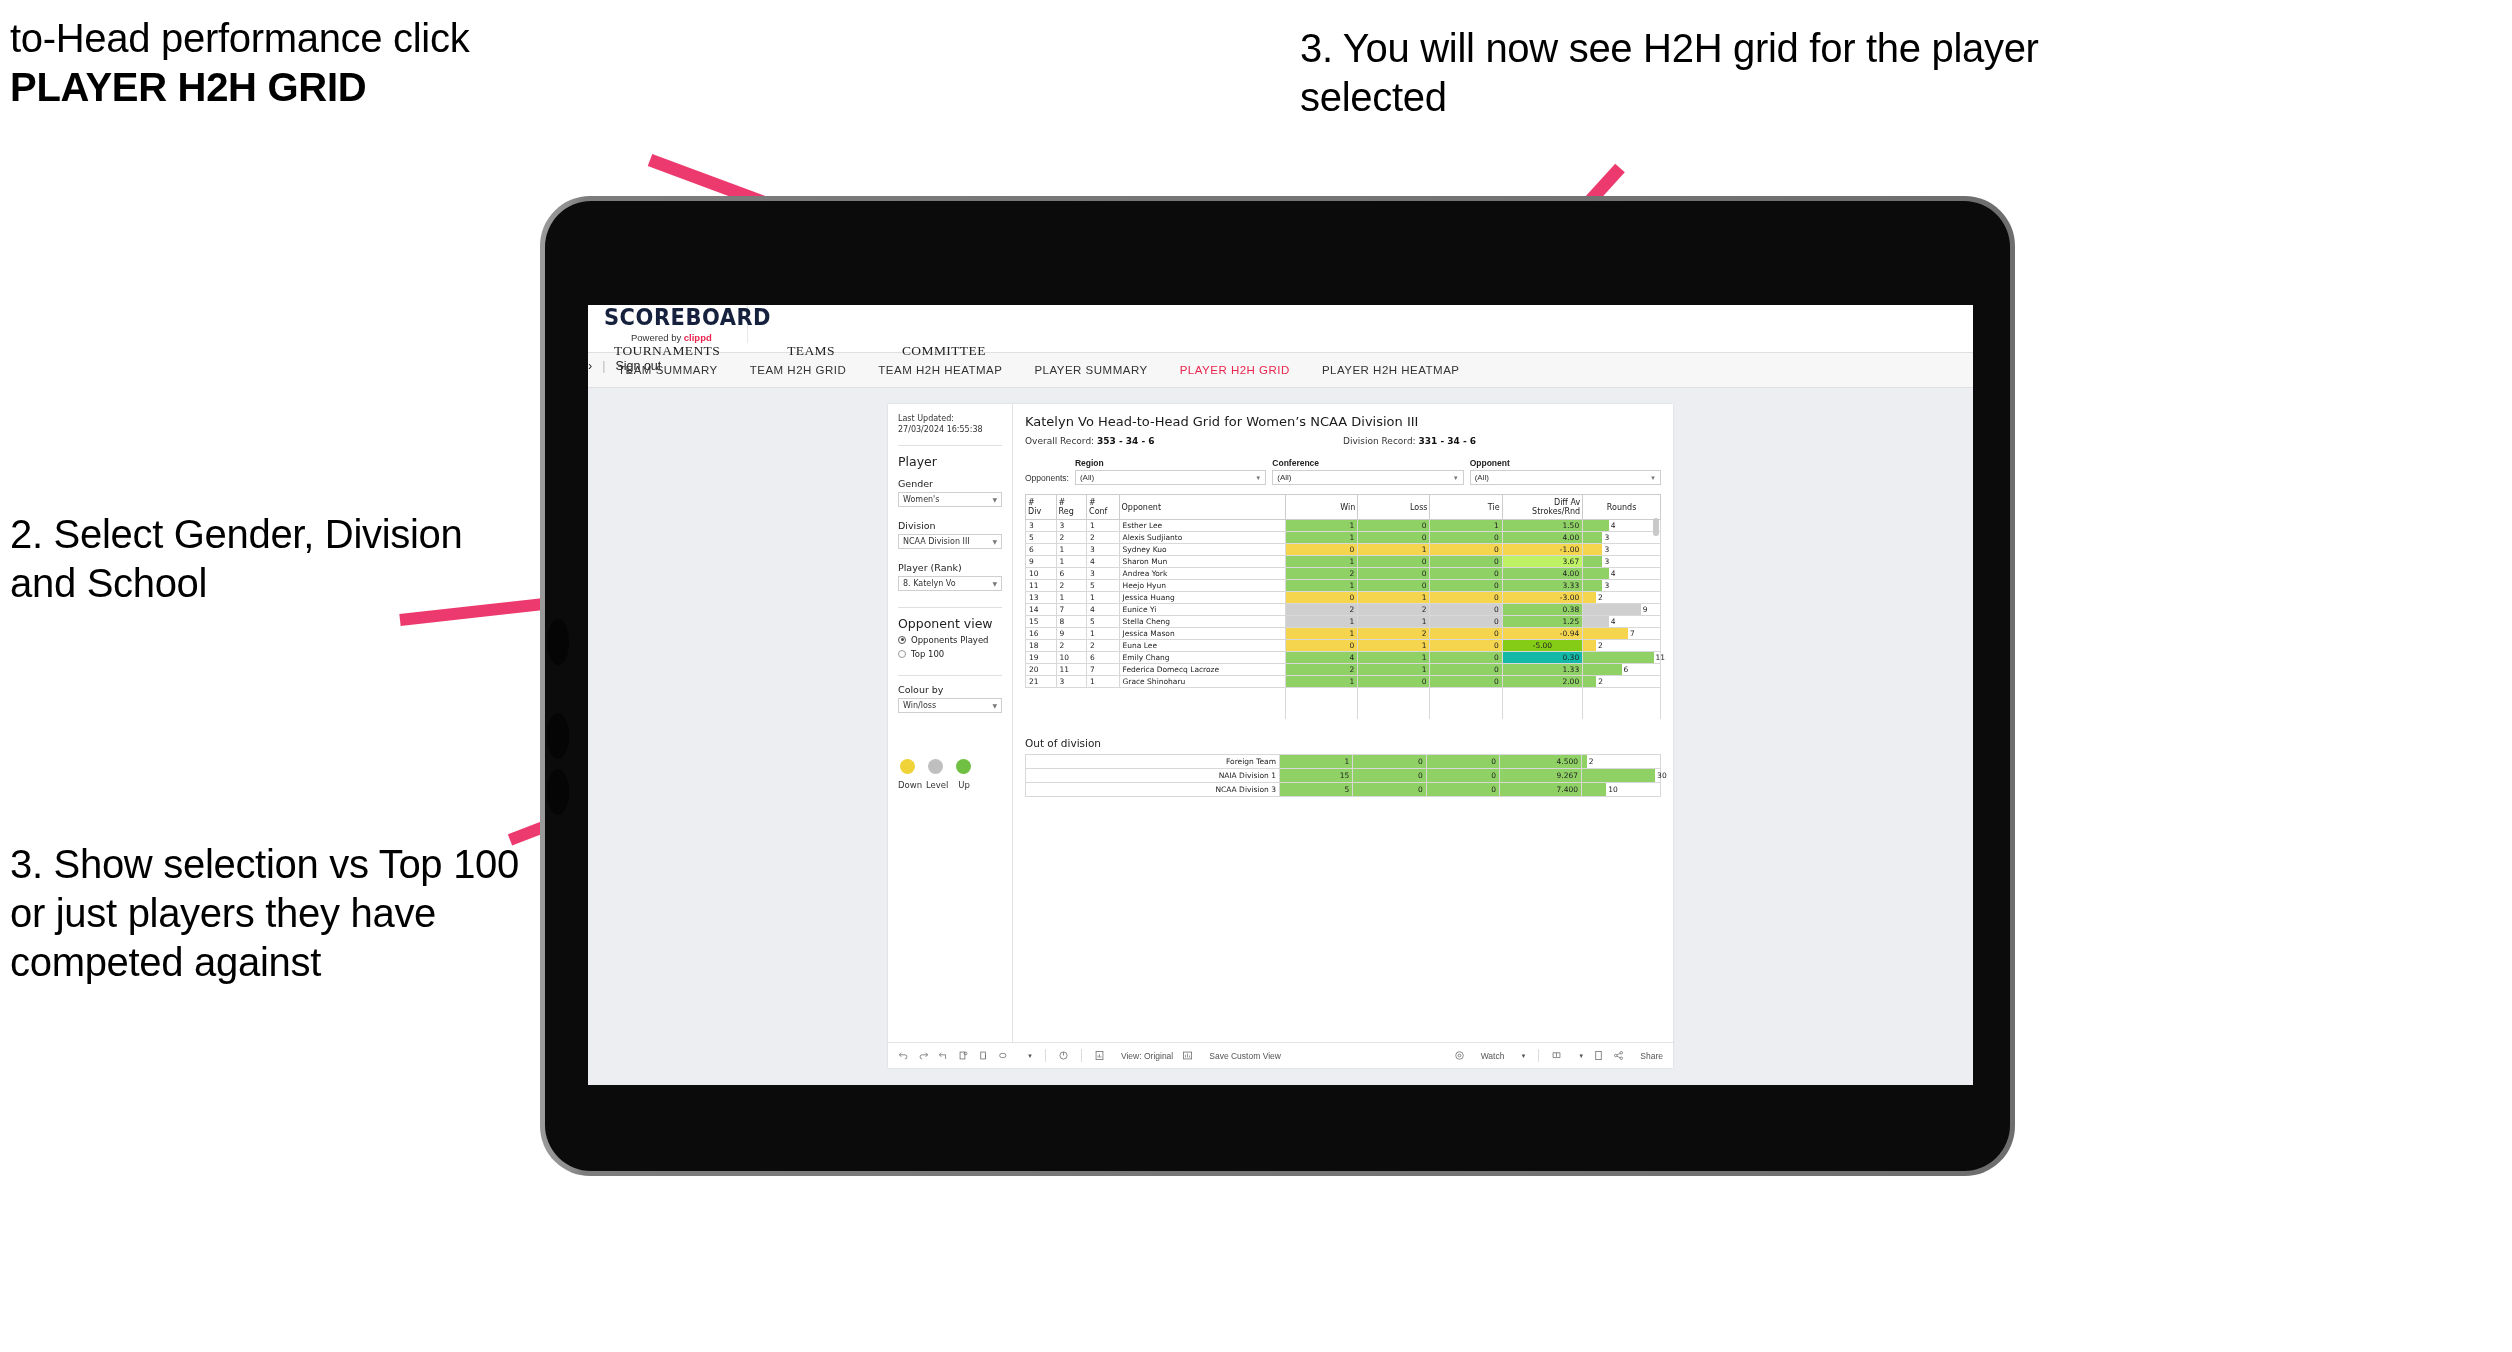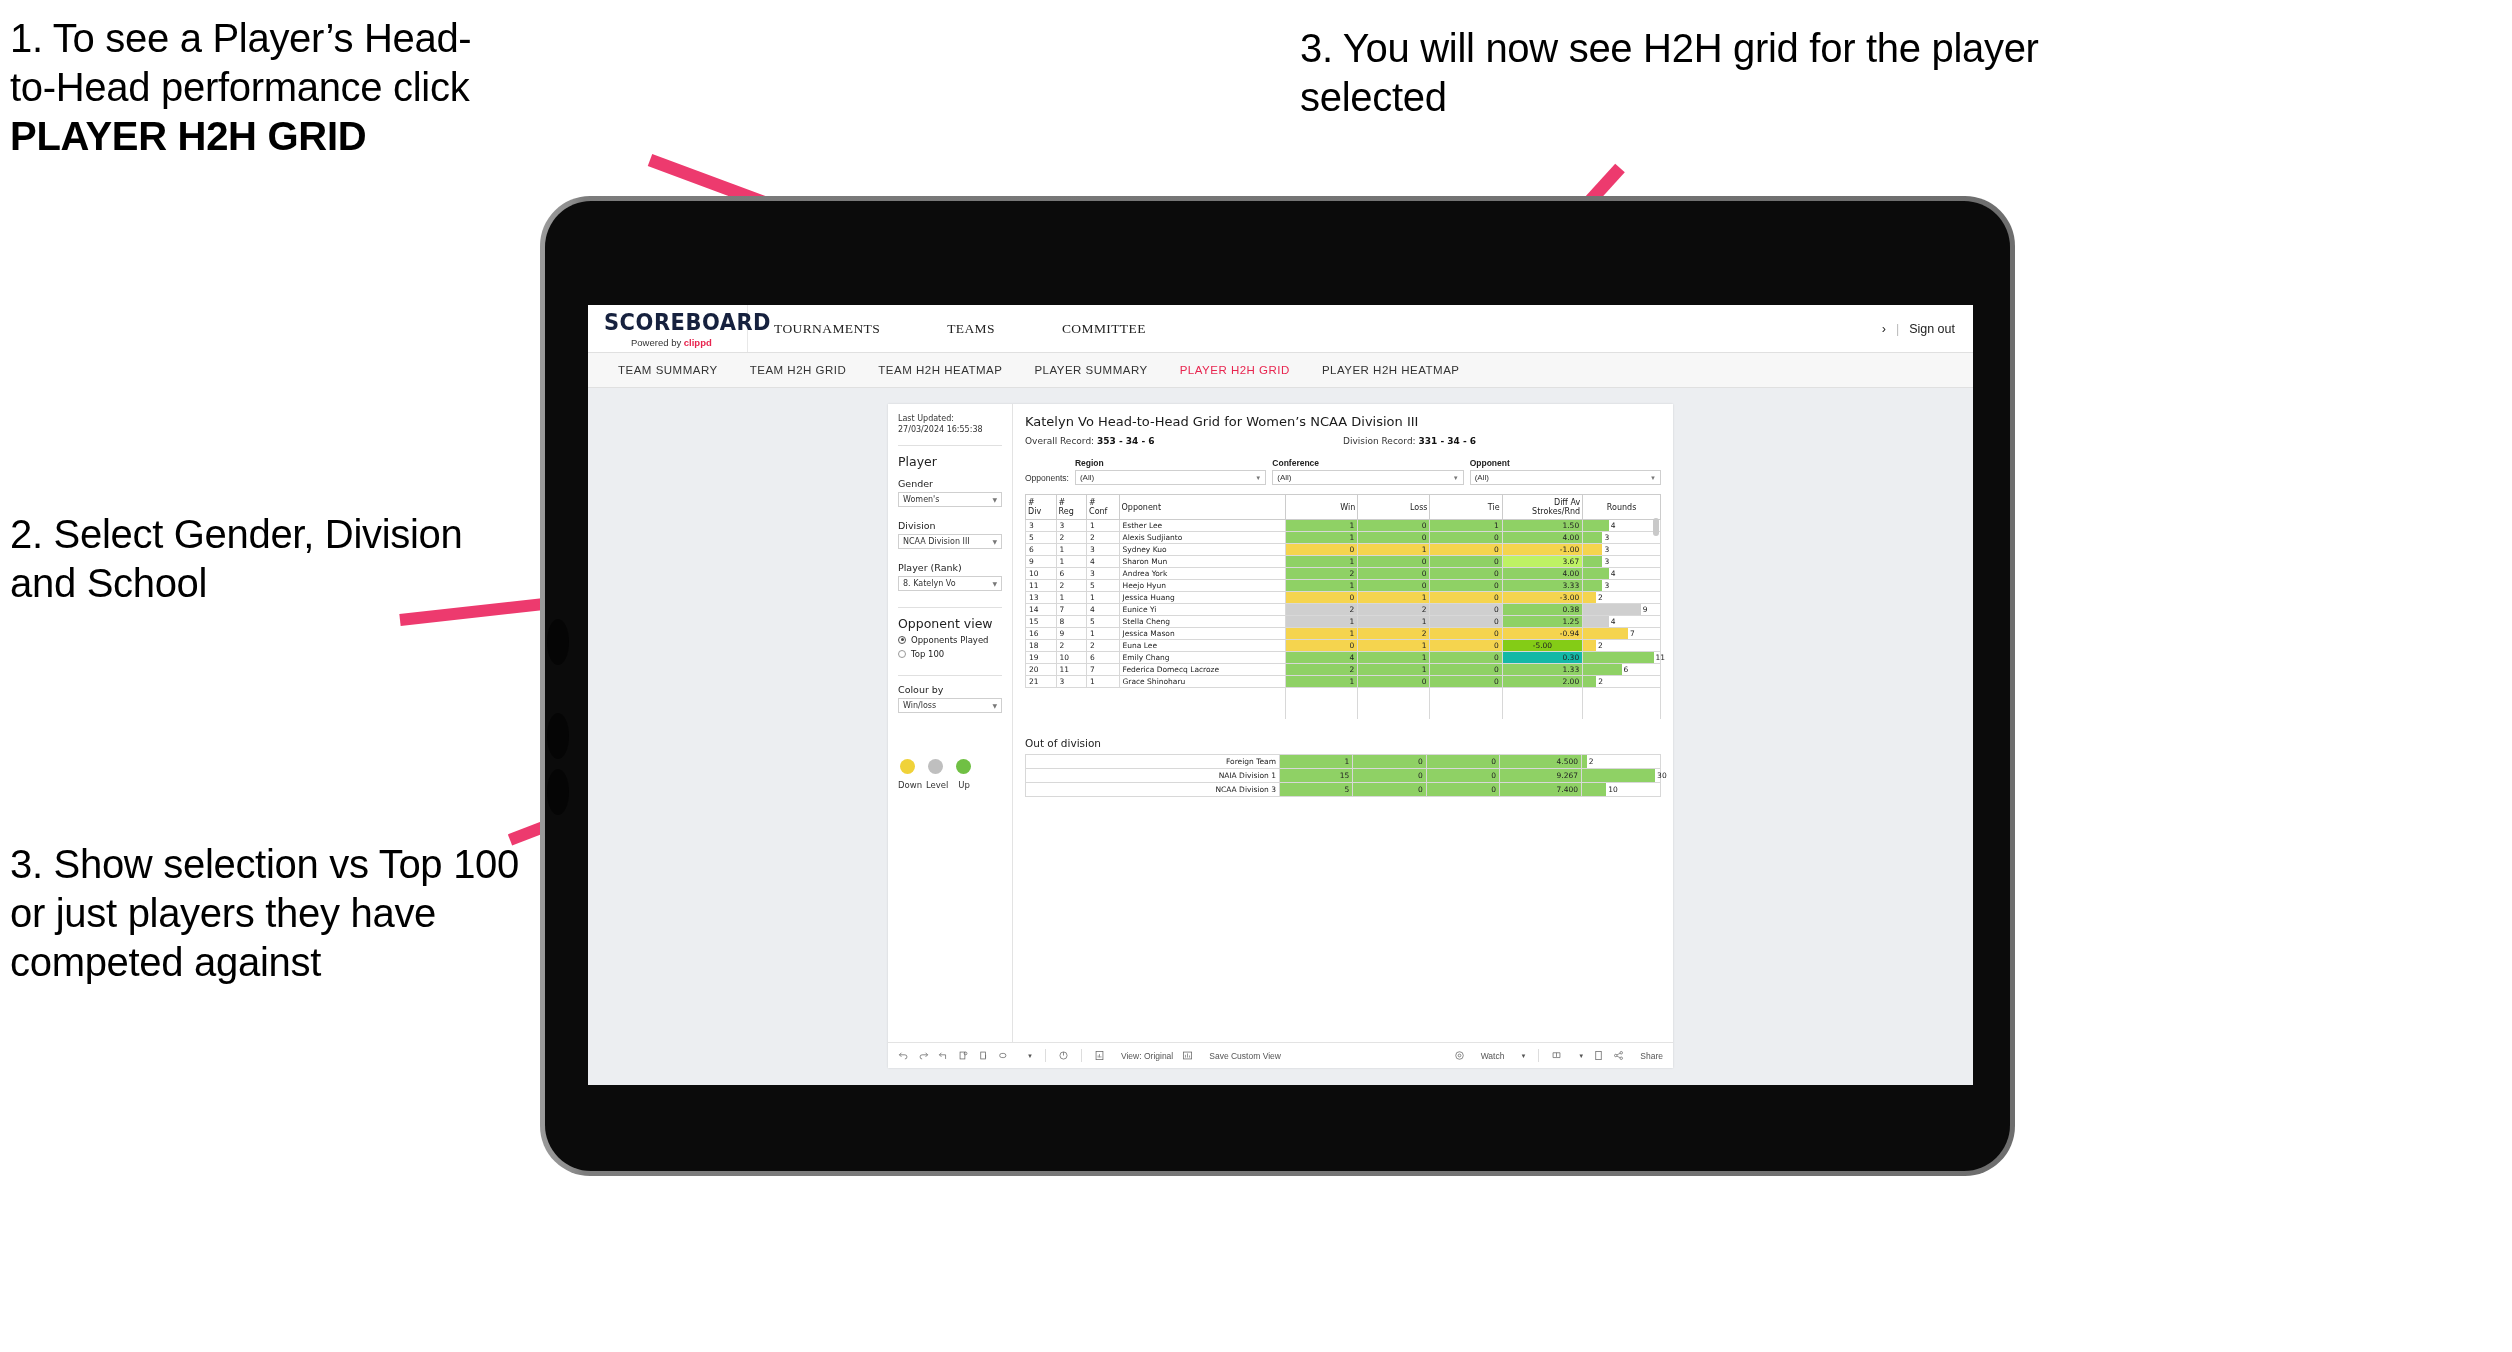--- a/index.html
+++ b/index.html
@@ -24,21 +24,21 @@
   #tablet-inner { width:100%; height:100%; background:#0b0b0b; border-radius:46px;
                   position:relative; overflow:hidden; }
   .side-btn { position:absolute; background:#050505; border-radius:50%; }
 
   
   #screen { position:absolute; left:43px; top:104px; width:1385px; height:780px;
             background:#ffffff; overflow:hidden; }
 
   
   #app-header { height:48px; background:#fff; border-bottom:1px solid #e0e0e0;
-                display:flex; align-items:stretch; }
+                display:flex; align-items:stretch;flex-direction:column; }
   .logo-box { width:160px; display:flex; flex-direction:column; justify-content:center;
               padding-left:16px; border-right:1px solid #e8e8e8; }
   .logo-main { font-size:21px; font-weight:bold; letter-spacing:0.5px; color:#16213e;
                font-family:"DejaVu Sans", sans-serif; transform:scaleY(1.12); }
   .logo-sub { font-size:9.5px; color:#333; margin-top:3px;padding-left:27px; }
   .logo-sub .brand { color:#e8254f; font-weight:bold; }
   .top-nav { display:flex; align-items:center; gap:15px; flex:1;font-family:Liberation Serif, serif; }
   .top-nav-item { font-size:13.5px; color:#222; padding:0 26px; letter-spacing:0.4px;
                   height:100%; display:flex; align-items:center; cursor:pointer; }
   .top-right { display:flex; align-items:center; gap:10px; padding-right:18px;
@@ -123,21 +123,20 @@
                  align-items:center; padding:0 10px; gap:9px; font-size:8.5px; color:#555; }
   .tb { display:flex; align-items:center; gap:16px; cursor:pointer; color:#555; }
   .tb svg { display:block; }
   .tb-sep { width:1px; height:13px; background:#ddd; margin:0 3px; }
   .spacer { flex:1; }
 </style>
 </head>
 <body>
 
 <div class="anno" id="anno-1">
-  <div>1. To see a Player’s Head-</div>
   <div>to-Head performance click</div>
   <b>PLAYER H2H GRID</b>
 </div>
 <div class="anno" id="anno-2">2. Select Gender, Division and School</div>
 <div class="anno" id="anno-3">3. Show selection vs Top 100 or just players they have competed against</div>
 <div class="anno" id="anno-4">3. You will now see H2H grid for the player selected</div>
 
 <svg class="arrow" style="left:640px;top:150px;" width="480" height="220" viewBox="0 0 480 220">
   <path d="M10 10 L400 155" stroke="#ed3a6e" stroke-width="13" fill="none"></path>
   <path d="M435 180 L375 125 L388 170 L345 182 Z" fill="#ed3a6e"></path>

